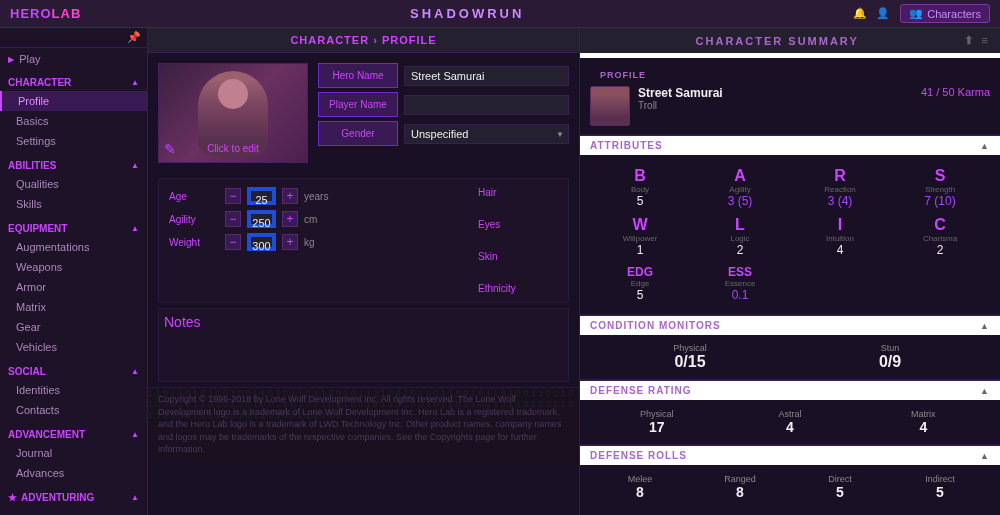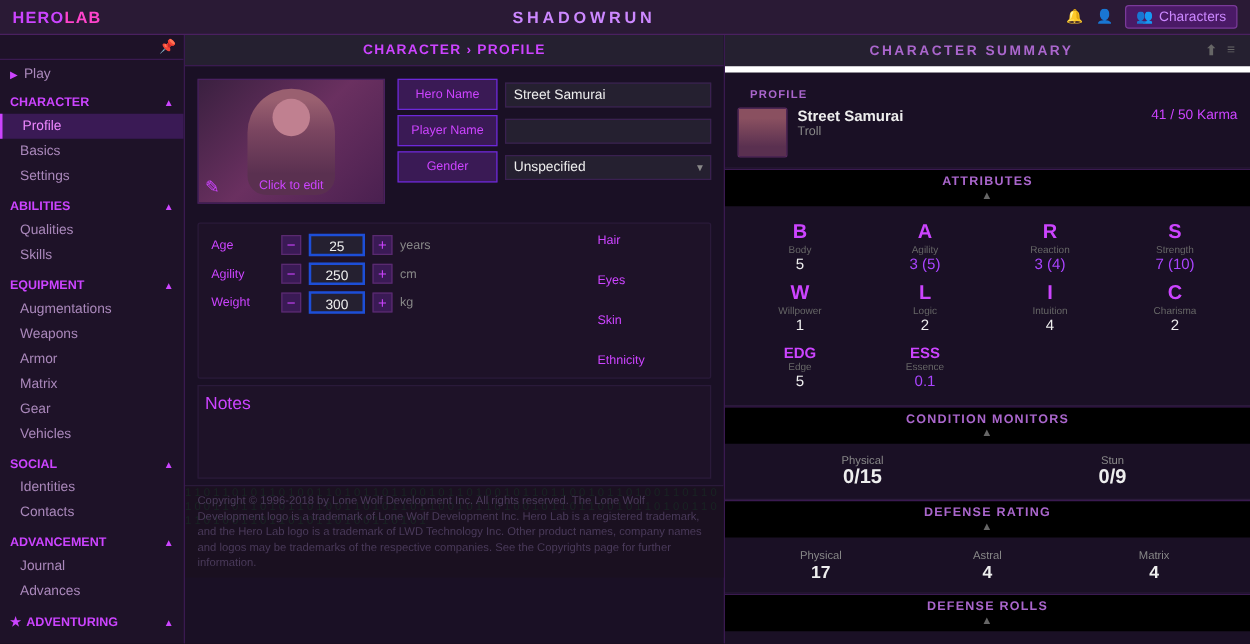--- a/index.html
+++ b/index.html
@@ -46,21 +46,21 @@
     .profile-field-select-wrap { flex: 1; position: relative; }
     .profile-field-select-wrap::after { content: '▼'; position: absolute; right: 5px; top: 50%; transform: translateY(-50%); font-size: 8px; color: #888; pointer-events: none; }
     .hair-eye-row { display: flex; align-items: center; gap: 6px; }
     .hes-label { color: #cc44ff; font-size: 10px; width: 50px; }
 
     
     .phys-stats { padding: 8px 10px; background: #1e1228; border: 1px solid #2a1a3a; margin: 5px 10px; border-radius: 2px; }
     .phys-row { display: flex; align-items: center; gap: 6px; margin-bottom: 5px; }
     .phys-label { color: #cc44ff; font-size: 10px; width: 50px; }
     .phys-minus, .phys-plus { background: #3a1a55; border: 1px solid #5a2a70; color: #cc44ff; width: 16px; height: 16px; display: flex; align-items: center; justify-content: center; cursor: pointer; font-size: 12px; line-height: 1; }
-    .phys-value { background: #252030; border: 2px solid #1d4ed8; color: #eee; width: 45px; height: 18px; text-align: center; font-size: 11px; line-height: 18px; }
+    .phys-value { background: #252030; border: 4px solid #1d4ed8; color: #eee; width: 29px; height: 18px; text-align: center; font-size: 11px; line-height: 18px; }
     .phys-unit { color: #888; font-size: 10px; }
 
     .notes-area { margin: 5px 10px; background: #1e1228; border: 1px solid #2a1a3a; padding: 5px; }
     .notes-header { color: #cc44ff; font-size: 14px; margin-bottom: 4px; }
     .notes-textarea { width: 100%; height: 40px; background: transparent; border: none; color: #888; font-size: 10px; resize: none; outline: none; }
 
     .footer-text { padding: 5px 10px; font-size: 9px; color: #4a3a5a; line-height: 1.4; background: #1a1020; border-top: 1px solid #2a1a3a; }
 
     
     .right-panel { width: 420px; background: #1a1025; overflow-y: auto; flex-shrink: 0; }
@@ -69,21 +69,21 @@
 
     .summary-profile { padding: 8px 10px; border-bottom: 1px solid #2a1a3a; }
     .summary-profile-inner { display: flex; align-items: flex-start; gap: 8px; }
     .summary-avatar { width: 40px; height: 40px; background: linear-gradient(135deg, #6a3060, #8a5070); border: 1px solid #5a2a60; border-radius: 2px; flex-shrink: 0; overflow: hidden; }
     .summary-avatar-img { width: 100%; height: 100%; background: linear-gradient(to bottom, #8a5060 20%, #5a3050 80%); }
     .summary-name { color: #eee; font-size: 12px; font-weight: bold; }
     .summary-race { color: #888; font-size: 10px; }
     .karma-display { margin-left: auto; color: #cc44ff; font-size: 11px; }
 
     .summary-section { border-bottom: 1px solid #2a1a3a; }
-    .summary-section-header { background: #000000; padding: 4px 10px; color: #aa66cc; font-size: 10px; font-weight: bold; letter-spacing: 1px; display: flex; align-items: center; justify-content: space-between; cursor: pointer; border-top: 1px solid #3a1a50; flex-direction: column; }
+    .summary-section-header { background: #ffffff; padding: 4px 10px; color: #aa66cc; font-size: 10px; font-weight: bold; letter-spacing: 1px; display: flex; align-items: center; justify-content: space-between; cursor: pointer; border-top: 1px solid #3a1a50; }
     .summary-section-header .collapse-icon { color: #666; font-size: 9px; }
 
     
     .attrs-grid { display: grid; grid-template-columns: repeat(4, 1fr); gap: 0; padding: 8px 10px; }
     .attr-cell { text-align: center; padding: 4px 2px; }
     .attr-letter { color: #cc44ff; font-size: 16px; font-weight: bold; }
     .attr-name { color: #666; font-size: 8px; display: block; }
     .attr-value { color: #eee; font-size: 12px; }
     .attr-value.modified { color: #aa44ff; }
 

